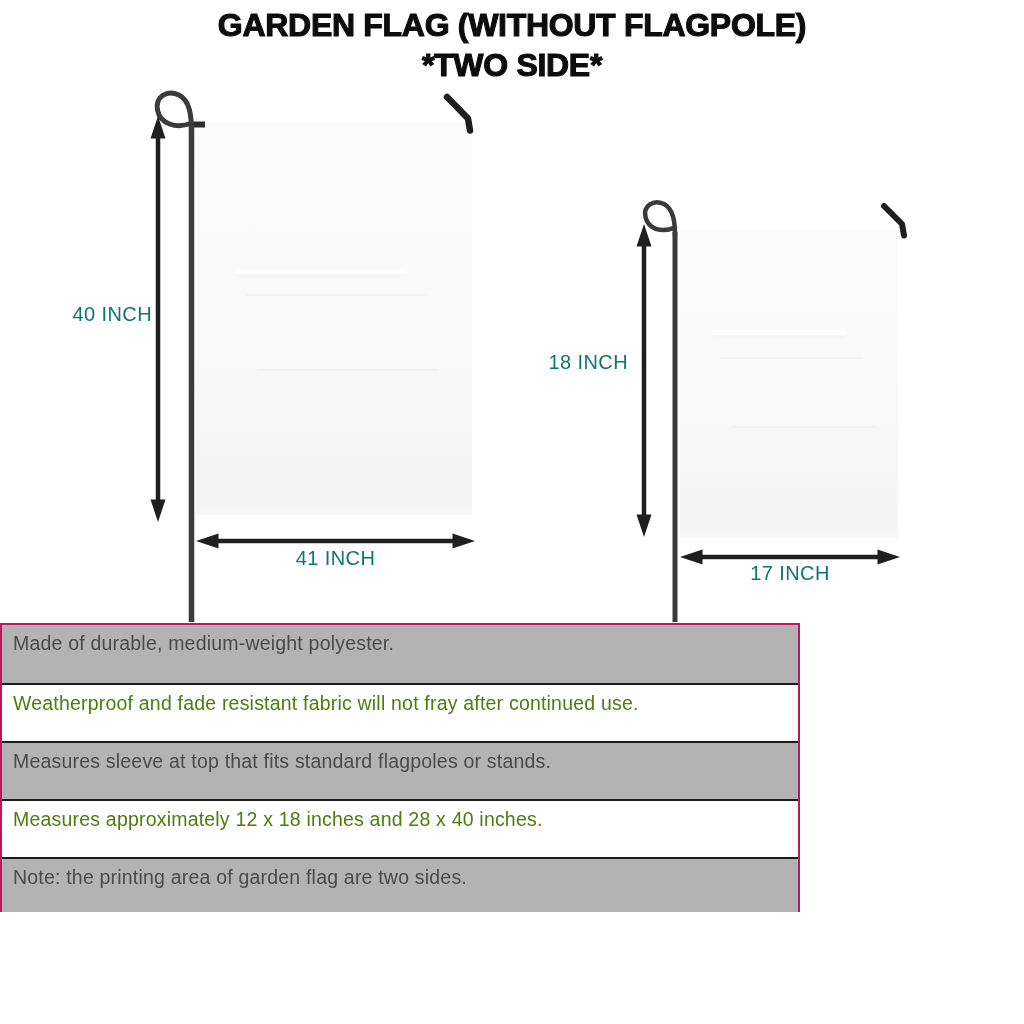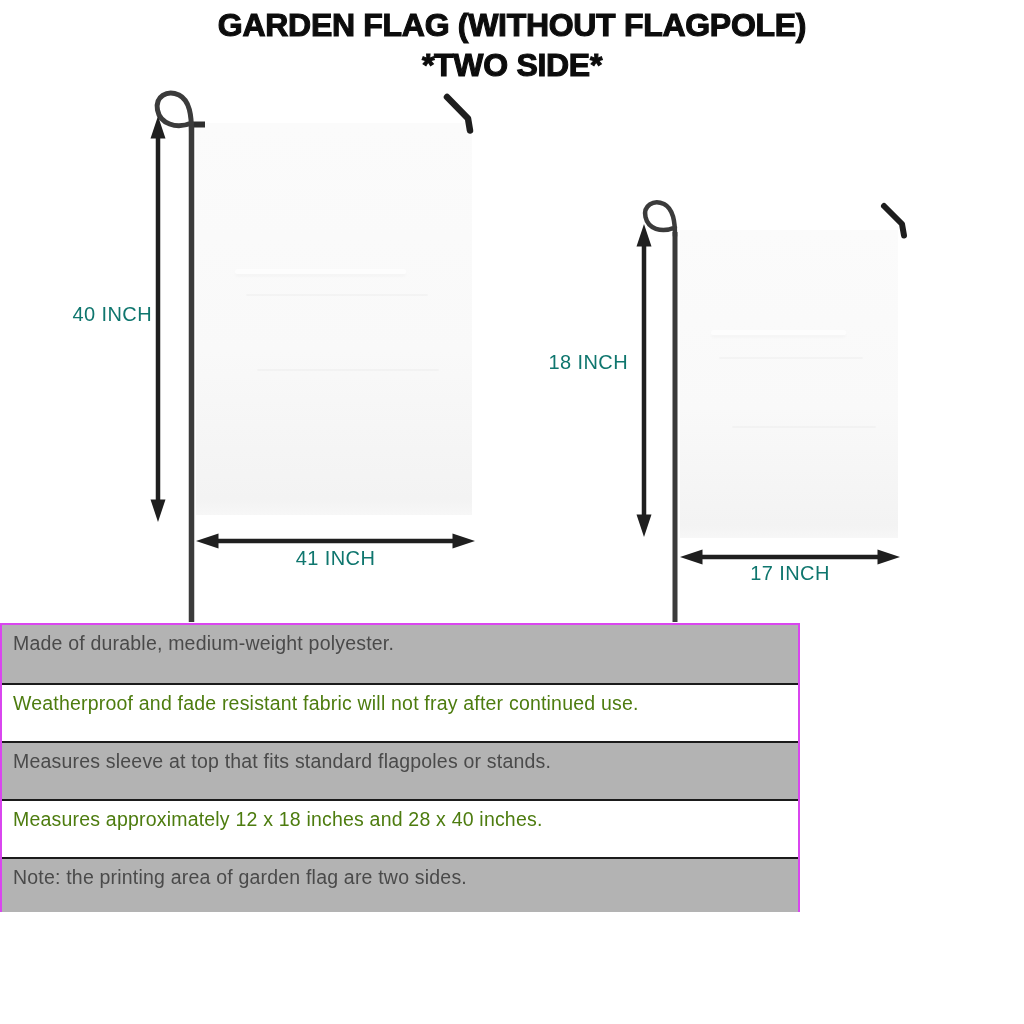--- a/index.html
+++ b/index.html
@@ -23,21 +23,21 @@
   .hardware{position:absolute;left:0;top:0;}
 
   
   .dim-label{position:absolute;font-size:20px;font-weight:normal;color:#0f766e;letter-spacing:0.4px;}
   .lbl-40{left:40px;top:303px;width:112px;text-align:right;}
   .lbl-28{left:196px;top:547px;width:279px;text-align:center;}
   .lbl-18{left:516px;top:351px;width:112px;text-align:right;}
   .lbl-12{left:680px;top:562px;width:220px;text-align:center;}
 
   
-  .features{position:absolute;left:0;top:623px;width:796px;border:2px solid #d946ef;background:#fff;}
+  .features{position:absolute;left:0;top:623px;width:796px;border:2px solid #be185d;background:#fff;}
   .feature-row{height:58px;box-sizing:border-box;border-top:2px solid #1b1b1b;
                padding:6px 12px 0 11px;font-size:19.5px;line-height:25px;letter-spacing:0.2px;}
   .feature-row:first-child{border-top:none;}
   .row-gray{background:#b3b3b3;color:#4a4a4a;}
   .row-white{background:#ffffff;color:#4d7c0f;}
 </style>
 </head>
 <body>
 
 <div class="canvas">

